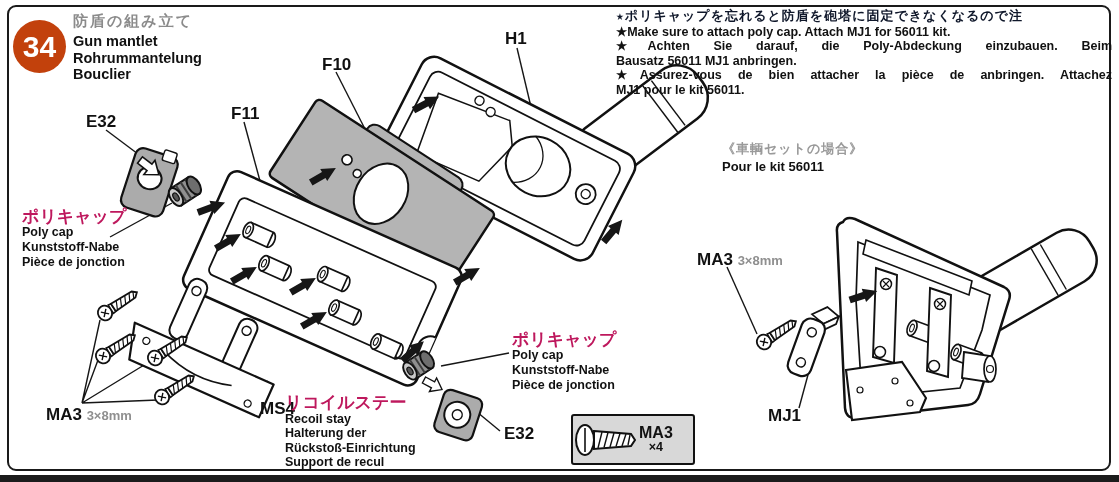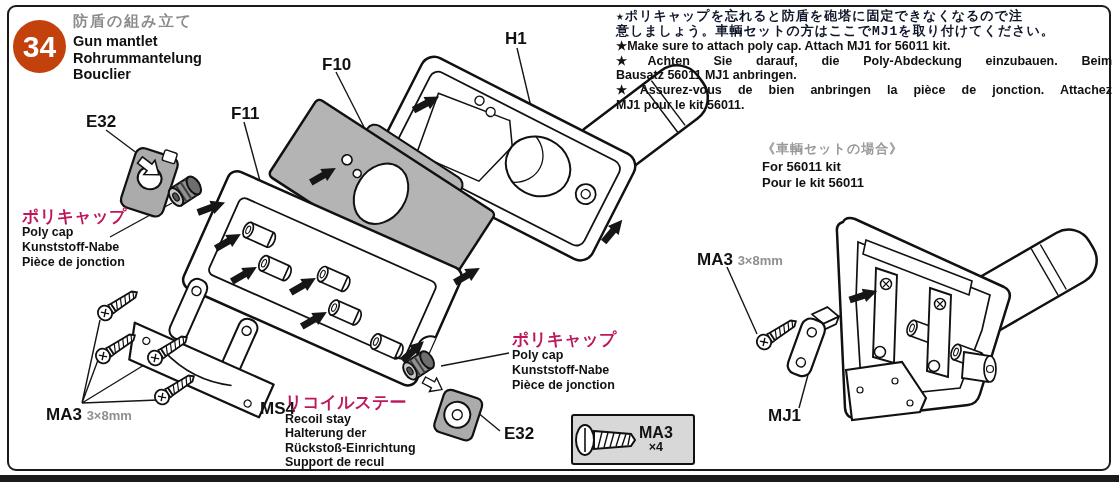--- a/index.html
+++ b/index.html
@@ -12,21 +12,21 @@
   .stepnum{position:absolute;left:13px;top:20px;width:53px;height:53px;border-radius:50%;
            background:#c2410c;color:#fff;font-size:30px;font-weight:bold;
            display:flex;align-items:center;justify-content:center;}
   .title{position:absolute;left:73px;top:12px;font-weight:bold;}
   .title .ja{color:#8b8b8b;font-size:15px;letter-spacing:2px;margin-bottom:2px;}
   .title .l{font-size:14.5px;line-height:16.5px;}
   .notes{position:absolute;left:616px;top:10px;width:496px;font-size:12.5px;
          font-weight:bold;line-height:14.6px;}
   .notes .ja{color:#0f172a;font-size:13px;letter-spacing:1px;font-family:Liberation Mono, monospace;}
   .notes .j{text-align:justify;text-align-last:justify;}
-  .kit{position:absolute;left:722px;top:141px;font-size:13px;font-weight:bold;line-height:16.5px;margin-left:40px;}
+  .kit{position:absolute;left:722px;top:141px;font-size:13px;font-weight:bold;line-height:16.5px;}
   .kit .ja{color:#9a9a9a;letter-spacing:1px;margin-bottom:1px;}
   .lab{position:absolute;font-weight:bold;font-size:17px;white-space:nowrap;}
   .sz{font-size:13px;color:#8f8f8f;font-weight:bold;}
   .cap{position:absolute;font-size:12.5px;font-weight:bold;line-height:15px;white-space:nowrap;}
   .cap .ja{color:#be185d;font-size:17px;margin-bottom:1px;}
   .screwbox{position:absolute;left:571px;top:414px;width:124px;height:51px;background:#d8d8d8;
             border:2.5px solid #111;border-radius:3px;display:flex;align-items:center;box-sizing:border-box;}
   .sbtext{margin-left:2px;font-weight:bold;}
   .sb1{font-size:16px;line-height:15px;}
   .sb2{font-size:12.5px;text-align:center;}
@@ -220,31 +220,29 @@
 
   <div class="title">
     <div class="ja">防盾の組み立て</div>
     <div class="l">Gun mantlet</div>
     <div class="l">Rohrummantelung</div>
     <div class="l">Bouclier</div>
   </div>
 
   <div class="notes">
     <div class="ja">★ポリキャップを忘れると防盾を砲塔に固定できなくなるので注</div>
-    <div class="ja">意しましょう。車輌セットの方はここでMJ1を取り付けてください。</div>
     <div>★Make sure to attach poly cap. Attach MJ1 for 56011 kit.</div>
     <div class="j">★Achten Sie darauf, die Poly-Abdeckung einzubauen. Beim</div>
     <div>Bausatz 56011 MJ1 anbringen.</div>
-    <div class="j">★Assurez-vous de bien anbringen la pièce de jonction. Attachez</div>
+    <div class="j">★Assurez-vous de bien attacher la pièce de anbringen. Attachez</div>
     <div>MJ1 pour le kit 56011.</div>
   </div>
 
   <div class="kit">
     <div class="ja">《車輌セットの場合》</div>
-    <div>For 56011 kit</div>
     <div>Pour le kit 56011</div>
   </div>
 
   <div class="lab" style="left:86px;top:112px">E32</div>
   <div class="lab" style="left:231px;top:104px">F11</div>
   <div class="lab" style="left:322px;top:55px">F10</div>
   <div class="lab" style="left:505px;top:29px">H1</div>
   <div class="lab" style="left:504px;top:424px">E32</div>
   <div class="lab" style="left:260px;top:399px">MS4</div>
   <div class="lab" style="left:768px;top:406px">MJ1</div>

